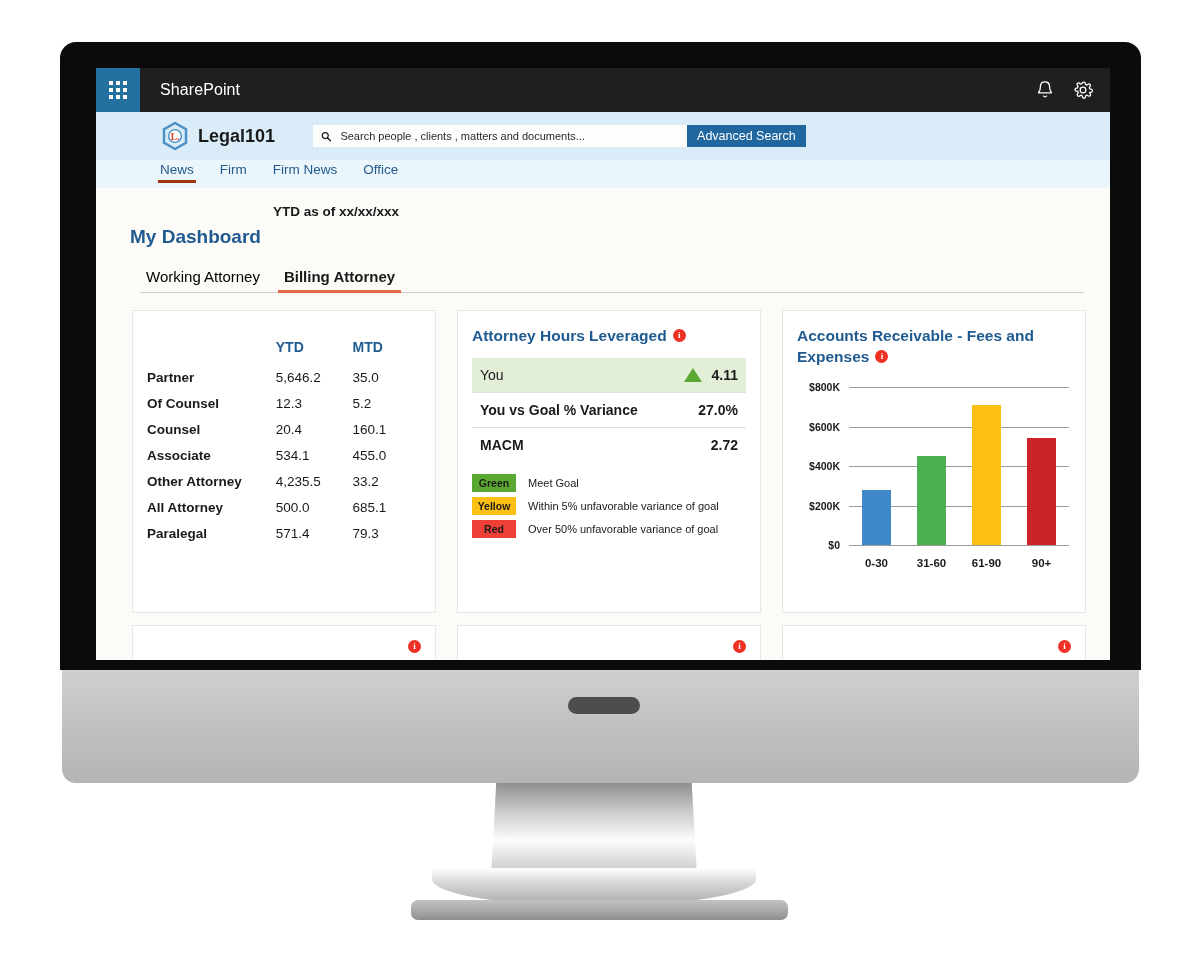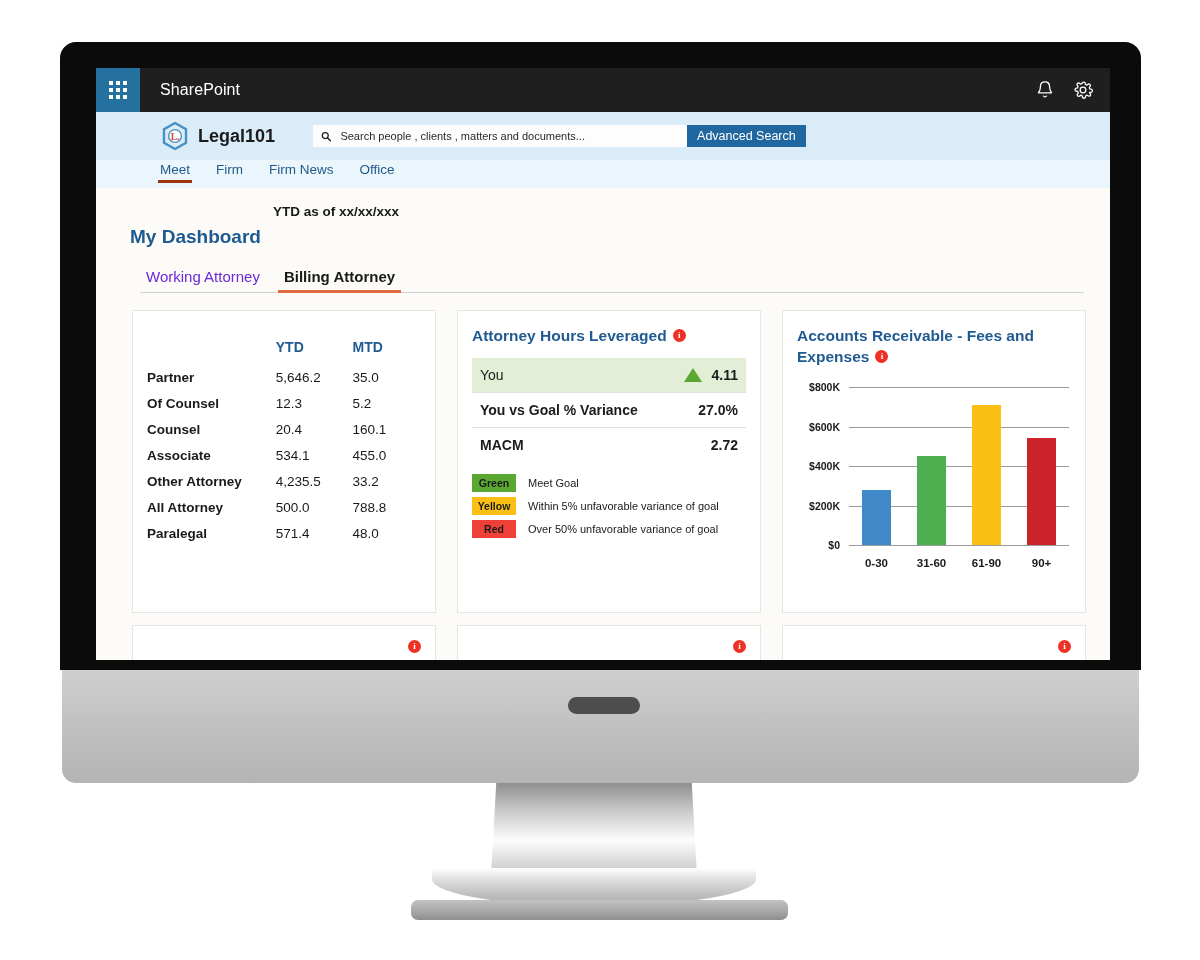--- a/index.html
+++ b/index.html
@@ -215,21 +215,21 @@
     left: 44px; top: 72px;
     width: 944px;
     height: 32px;
     border-bottom: 1px solid #cfcfcf;
     display: flex;
     align-items: flex-end;
     gap: 12px;
   }
   .dash-tab {
     font-size: 15px;
-    color: #6d28d9;
+    color: #000000;
     padding: 0 6px 7px 6px;
     cursor: pointer;
     position: relative;
     white-space: nowrap;
   }
   .dash-tab.active {
     color: #1a1a1a;
     font-weight: bold;
     font-size: 15px;
   }
@@ -474,21 +474,21 @@
             <circle cx="6.6" cy="6.6" r="4.6" fill="none" stroke="#1a1a1a" stroke-width="1.9"></circle>
             <line x1="10.2" y1="10.2" x2="14.6" y2="14.6" stroke="#1a1a1a" stroke-width="2.1" stroke-linecap="round"></line>
           </svg>
           <input id="search-input" type="text" placeholder="Search people , clients , matters and documents..." style="">
         </div>
         <button id="advanced-search">Advanced Search</button>
       </div>
     </div>
 
     <div id="nav-bar">
-      <div class="nav-item active">Meet</div>
+      <div class="nav-item active">News</div>
       <div class="nav-item">Firm</div>
       <div class="nav-item">Firm News</div>
       <div class="nav-item">Office</div>
     </div>
 
     <div id="page-body">
 
       <div id="ytd-note">YTD as of xx/xx/xxx</div>
       <div id="dashboard-title">My Dashboard</div>
 
@@ -530,26 +530,26 @@
                 <td>455.0</td>
               </tr>
               <tr>
                 <td class="label">Other Attorney</td>
                 <td>4,235.5</td>
                 <td>33.2</td>
               </tr>
               <tr>
                 <td class="label">All Attorney</td>
                 <td>500.0</td>
-                <td>788.8</td>
+                <td>685.1</td>
               </tr>
               <tr>
                 <td class="label">Paralegal</td>
                 <td>571.4</td>
-                <td>48.0</td>
+                <td>79.3</td>
               </tr>
             </tbody>
           </table>
         </div>
 
         <div class="card card-w card-h">
           <div>
             <span class="card-title">Attorney Hours Leveraged</span><span class="info-badge">i</span>
           </div>
 

